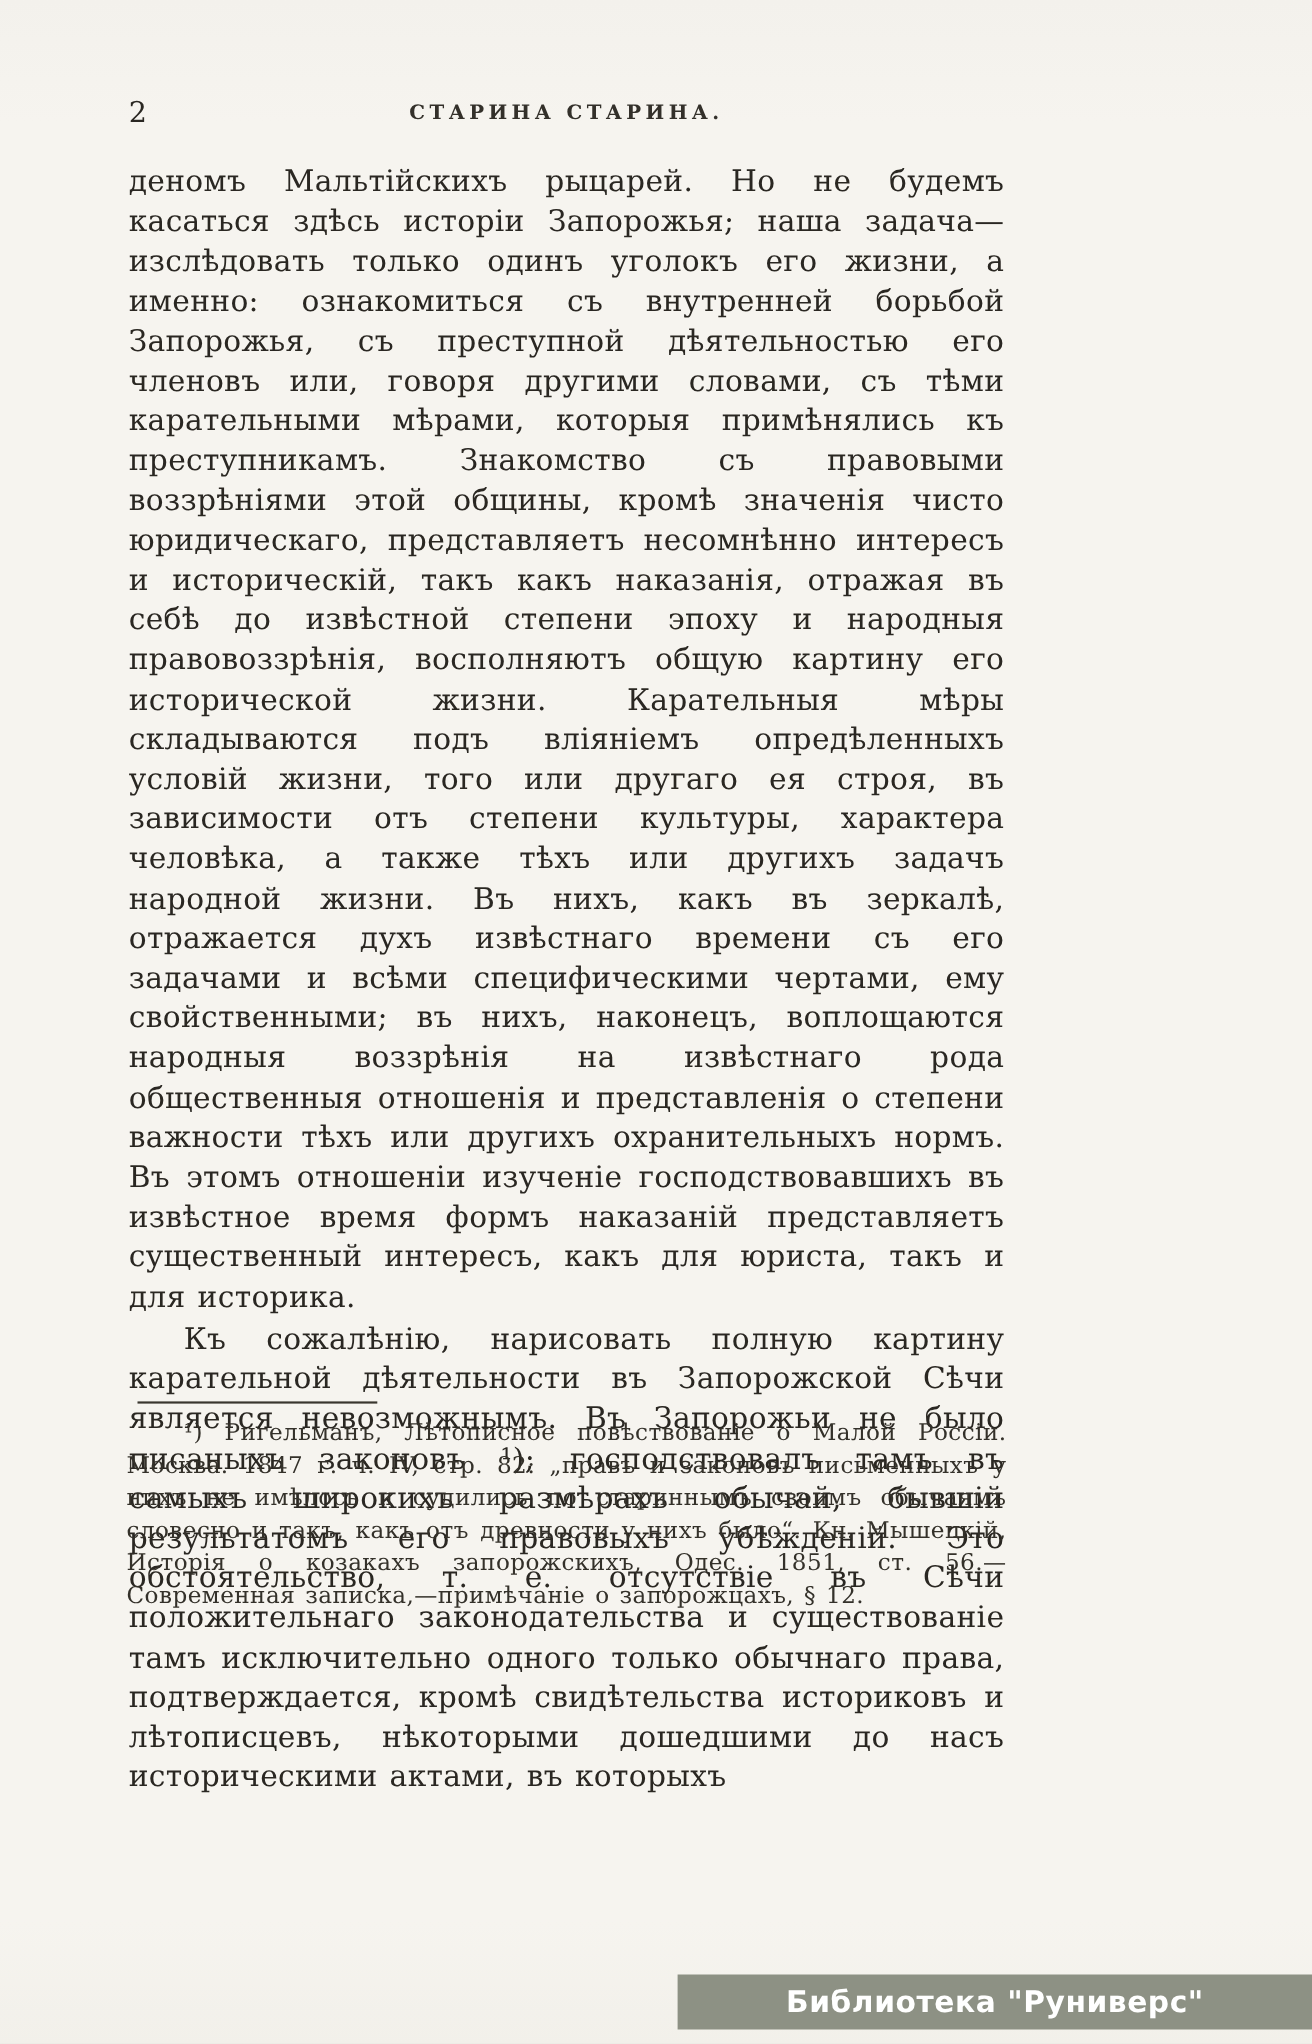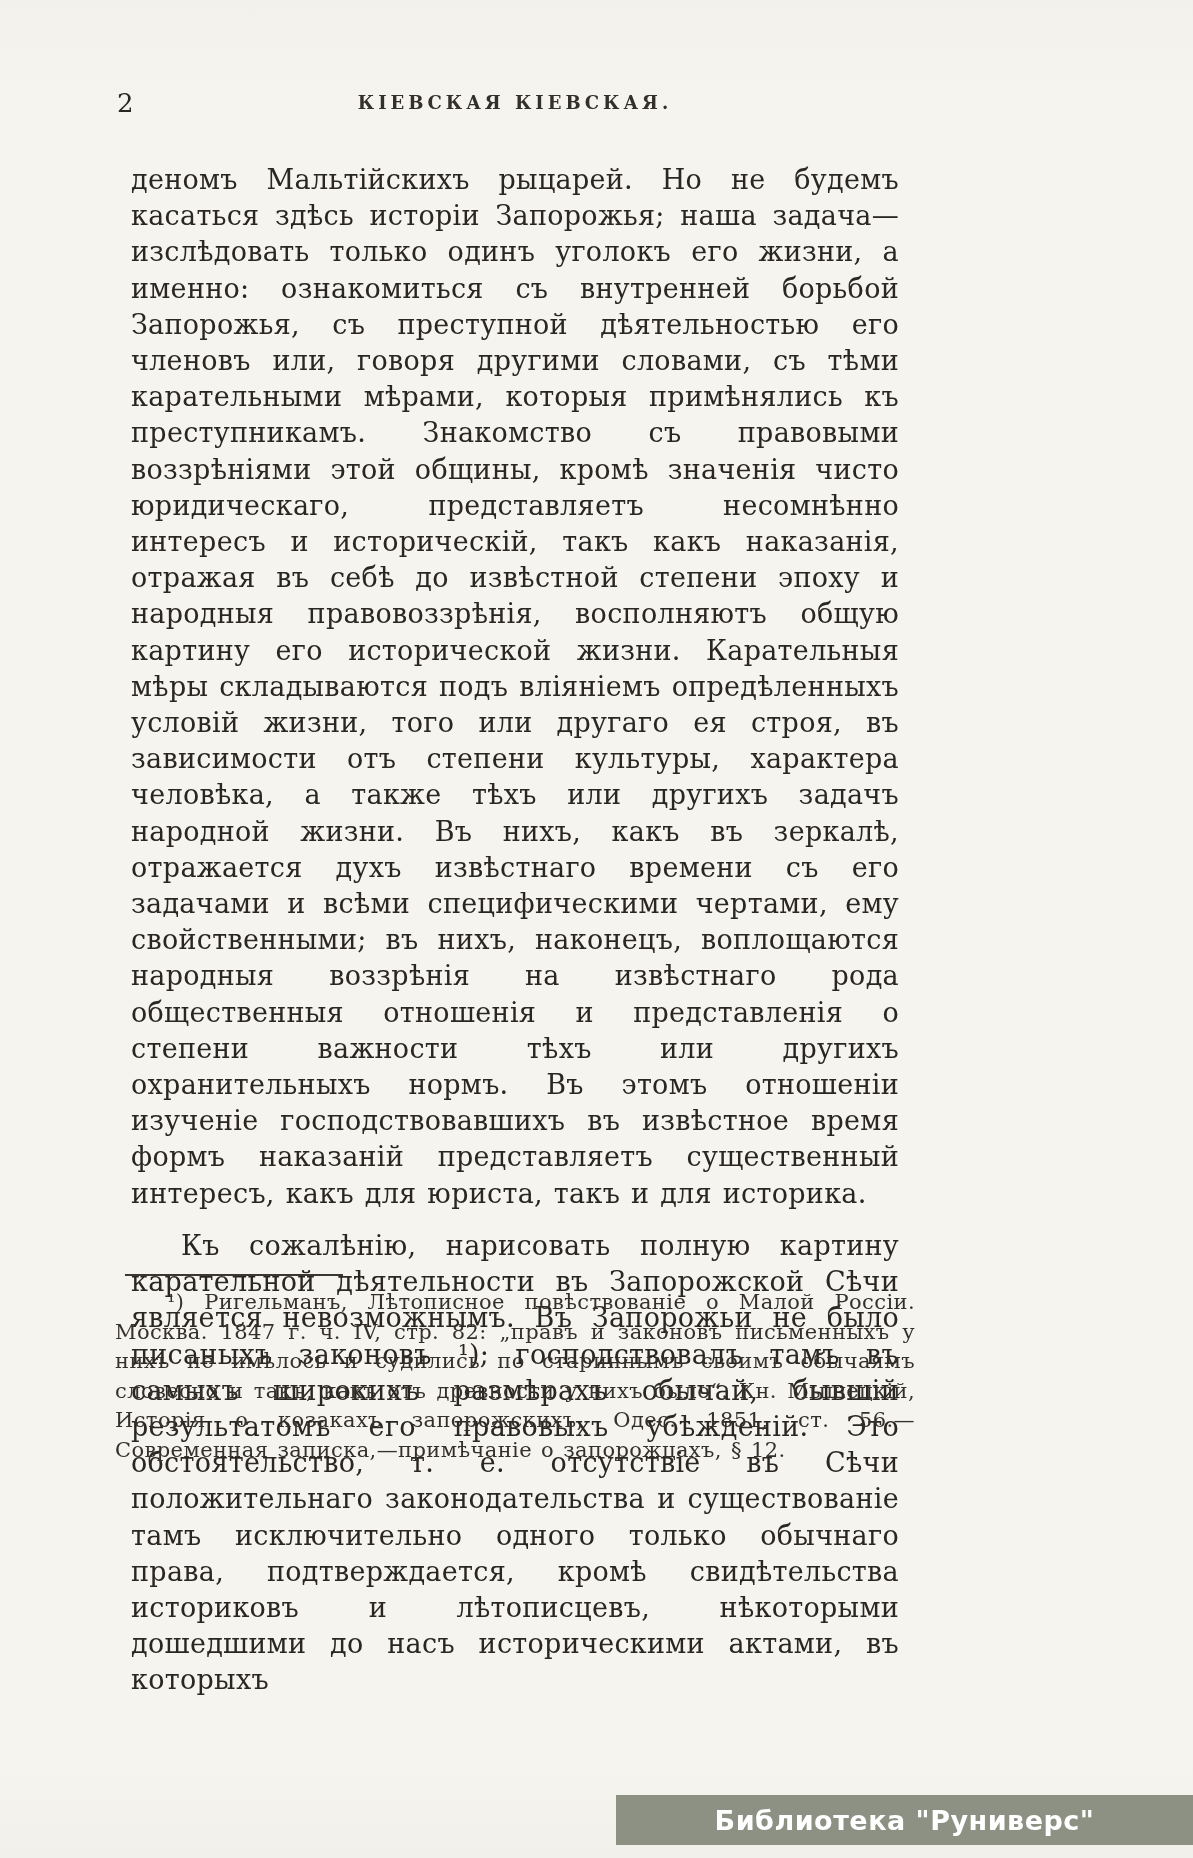--- a/index.html
+++ b/index.html
@@ -48,21 +48,21 @@
     top: 146px;
     left: 115px;
     width: 800px;
     font-size: 27px;
     line-height: 36.2px;
     text-align: justify;
     letter-spacing: 0.3px;
     word-spacing: 2px;
   }
   .body-text p {
-    margin: 16px;
+    margin: 2px;
     padding: 0;
   }
   .body-text p.indented {
     text-indent: 50px;
   }
   .footnote-separator {
     position: absolute;
     top: 1274px;
     left: 125px;
     width: 218px;
@@ -104,21 +104,21 @@
     letter-spacing: 0.5px;
   }
 </style>
 </head>
 <body>
 
 <div class="scan-page">
 
   <div class="header-row">
     <div class="page-number">2</div>
-    <div class="running-title">КІЕВСКАЯ КІЕВСКАЯ.</div>
+    <div class="running-title">СТАРИНА СТАРИНА.</div>
   </div>
 
   <div class="body-text">
     <p>деномъ Мальтійскихъ рыцарей. Но не будемъ касаться здѣсь исторіи Запорожья; наша задача—изслѣдовать только одинъ уголокъ его жизни, а именно: ознакомиться съ внутренней борьбой Запорожья, съ преступной дѣятельностью его членовъ или, говоря другими словами, съ тѣми карательными мѣрами, которыя примѣнялись къ преступникамъ. Знакомство съ правовыми воззрѣніями этой общины, кромѣ значенія чисто юридическаго, представляетъ несомнѣнно интересъ и историческій, такъ какъ наказанія, отражая въ себѣ до извѣстной степени эпоху и народныя правовоззрѣнія, восполняютъ общую картину его исторической жизни. Карательныя мѣры складываются подъ вліяніемъ опредѣленныхъ условій жизни, того или другаго ея строя, въ зависимости отъ степени культуры, характера человѣка, а также тѣхъ или другихъ задачъ народной жизни. Въ нихъ, какъ въ зеркалѣ, отражается духъ извѣстнаго времени съ его задачами и всѣми специфическими чертами, ему свойственными; въ нихъ, наконецъ, воплощаются народныя воззрѣнія на извѣстнаго рода общественныя отношенія и представленія о степени важности тѣхъ или другихъ охранительныхъ нормъ. Въ этомъ отношеніи изученіе господствовавшихъ въ извѣстное время формъ наказаній представляетъ существенный интересъ, какъ для юриста, такъ и для историка.</p>
     <p class="indented">Къ сожалѣнію, нарисовать полную картину карательной дѣятельности въ Запорожской Сѣчи является невозможнымъ. Въ Запорожьи не было писаныхъ законовъ ¹); господствовалъ тамъ въ самыхъ широкихъ размѣрахъ обычай, бывшій результатомъ его правовыхъ убѣжденій. Это обстоятельство, т. е. отсутствіе въ Сѣчи положительнаго законодательства и существованіе тамъ исключительно одного только обычнаго права, подтверждается, кромѣ свидѣтельства историковъ и лѣтописцевъ, нѣкоторыми дошедшими до насъ историческими актами, въ которыхъ</p>
   </div>
 
   <div class="footnote-separator"></div>
 
   <div class="footnote">

